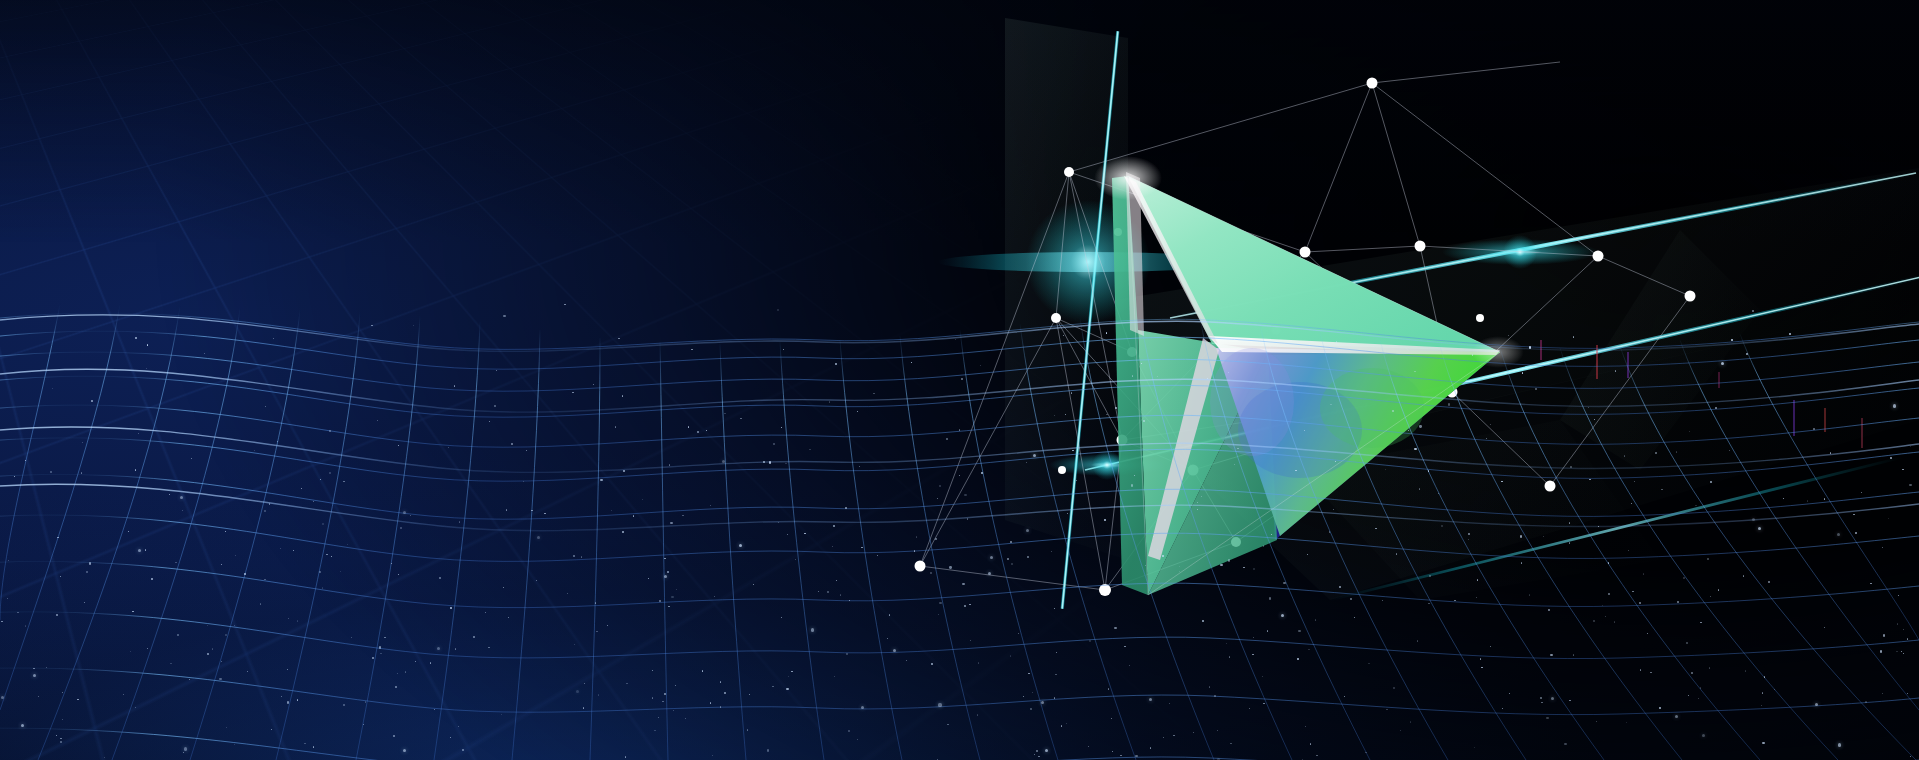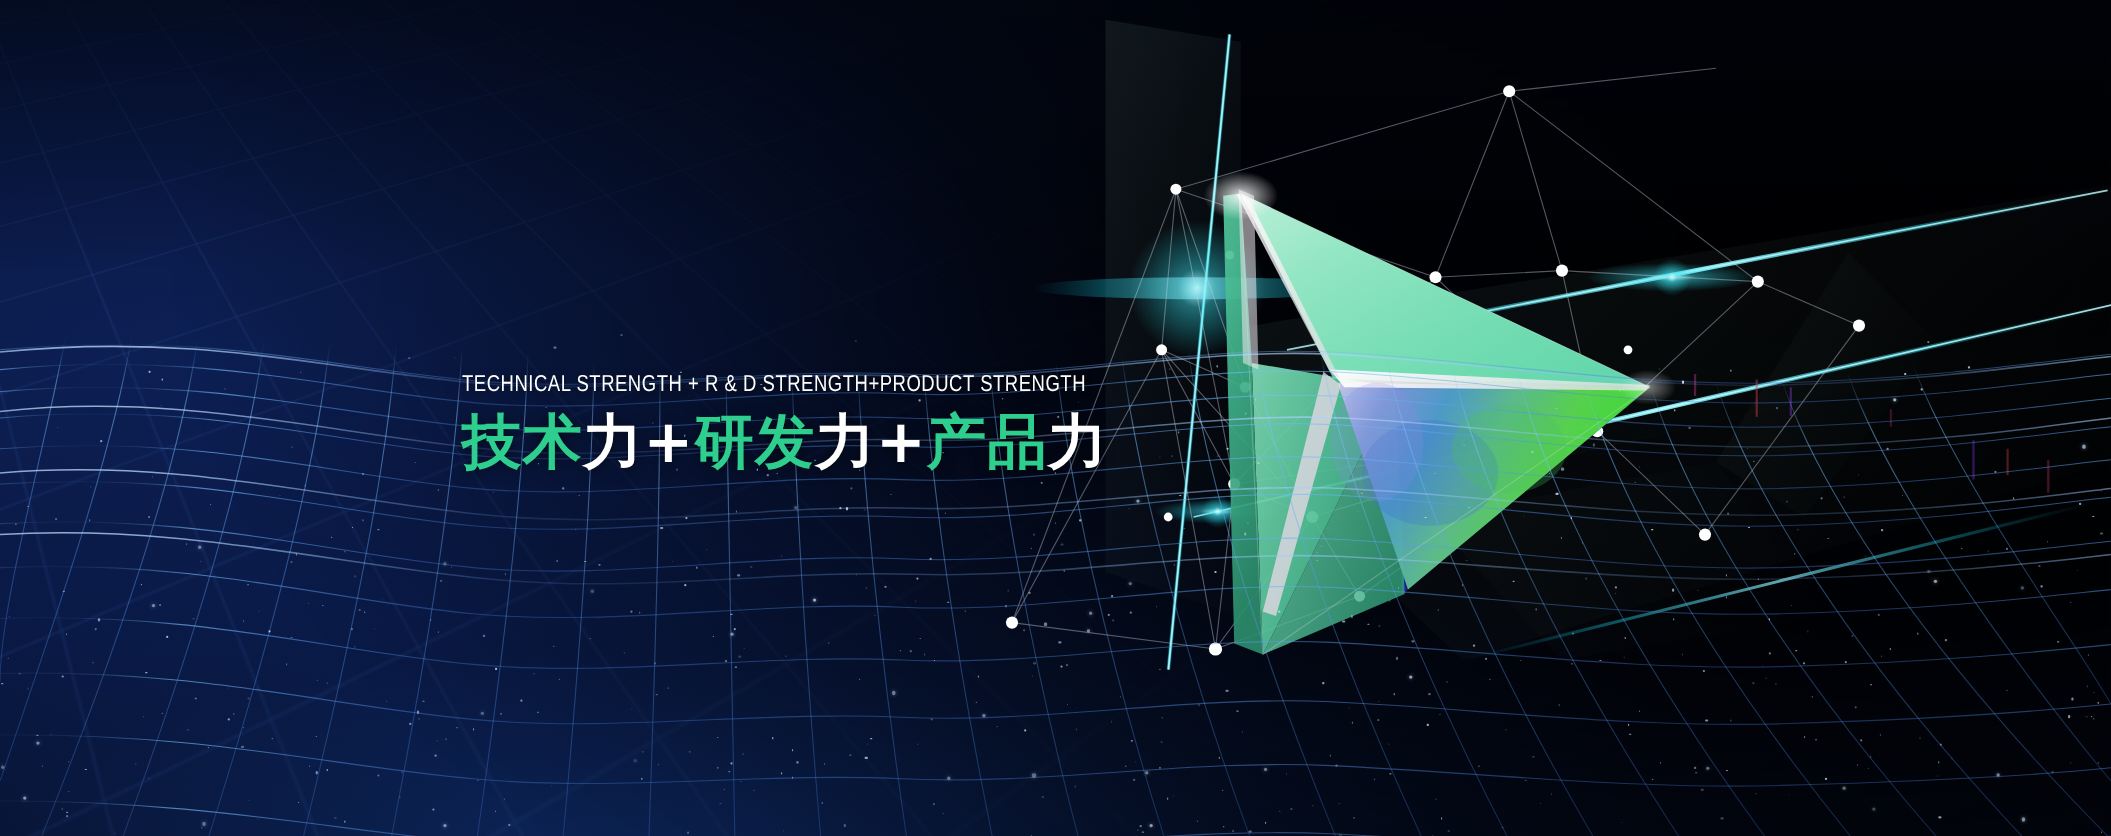--- a/index.html
+++ b/index.html
@@ -934,20 +934,14 @@
         <div class="dot" style="left: 596.2px; top: 341.1px; width: 1.4px; height: 1.4px; opacity: 0.34;"></div>
         <div class="dot" style="left: 1870.4px; top: 292.7px; width: 1.4px; height: 1.4px; opacity: 0.66;"></div>
         <div class="dot" style="left: 1710.4px; top: 191.3px; width: 1.4px; height: 1.4px; opacity: 0.64;"></div>
         <div class="dot" style="left: 1027.4px; top: 266.2px; width: 1.4px; height: 1.4px; opacity: 0.48;"></div>
         <div class="dot" style="left: 1519.9px; top: 245.4px; width: 2.3px; height: 2.3px; opacity: 0.64;"></div>
         <div class="dot" style="left: 313px; top: 211px; width: 1.4px; height: 1.4px; opacity: 0.49;"></div>
         <div class="dot" style="left: 1789.2px; top: 43.2px; width: 1.4px; height: 1.4px; opacity: 0.76;"></div>
       </div>
   </div>
 
-  <div class="copy">
-    <div class="eyebrow">TECHNICAL STRENGTH + R &amp; D STRENGTH+PRODUCT STRENGTH</div>
-    <div class="headline">
-      <span class="g">技术</span><span class="w">力</span><span class="w">+</span><span class="g">研发</span><span class="w">力</span><span class="w">+</span><span class="g">产品</span><span class="w">力</span>
-    </div>
-  </div>
 
 </div>
 
 </body></html>

